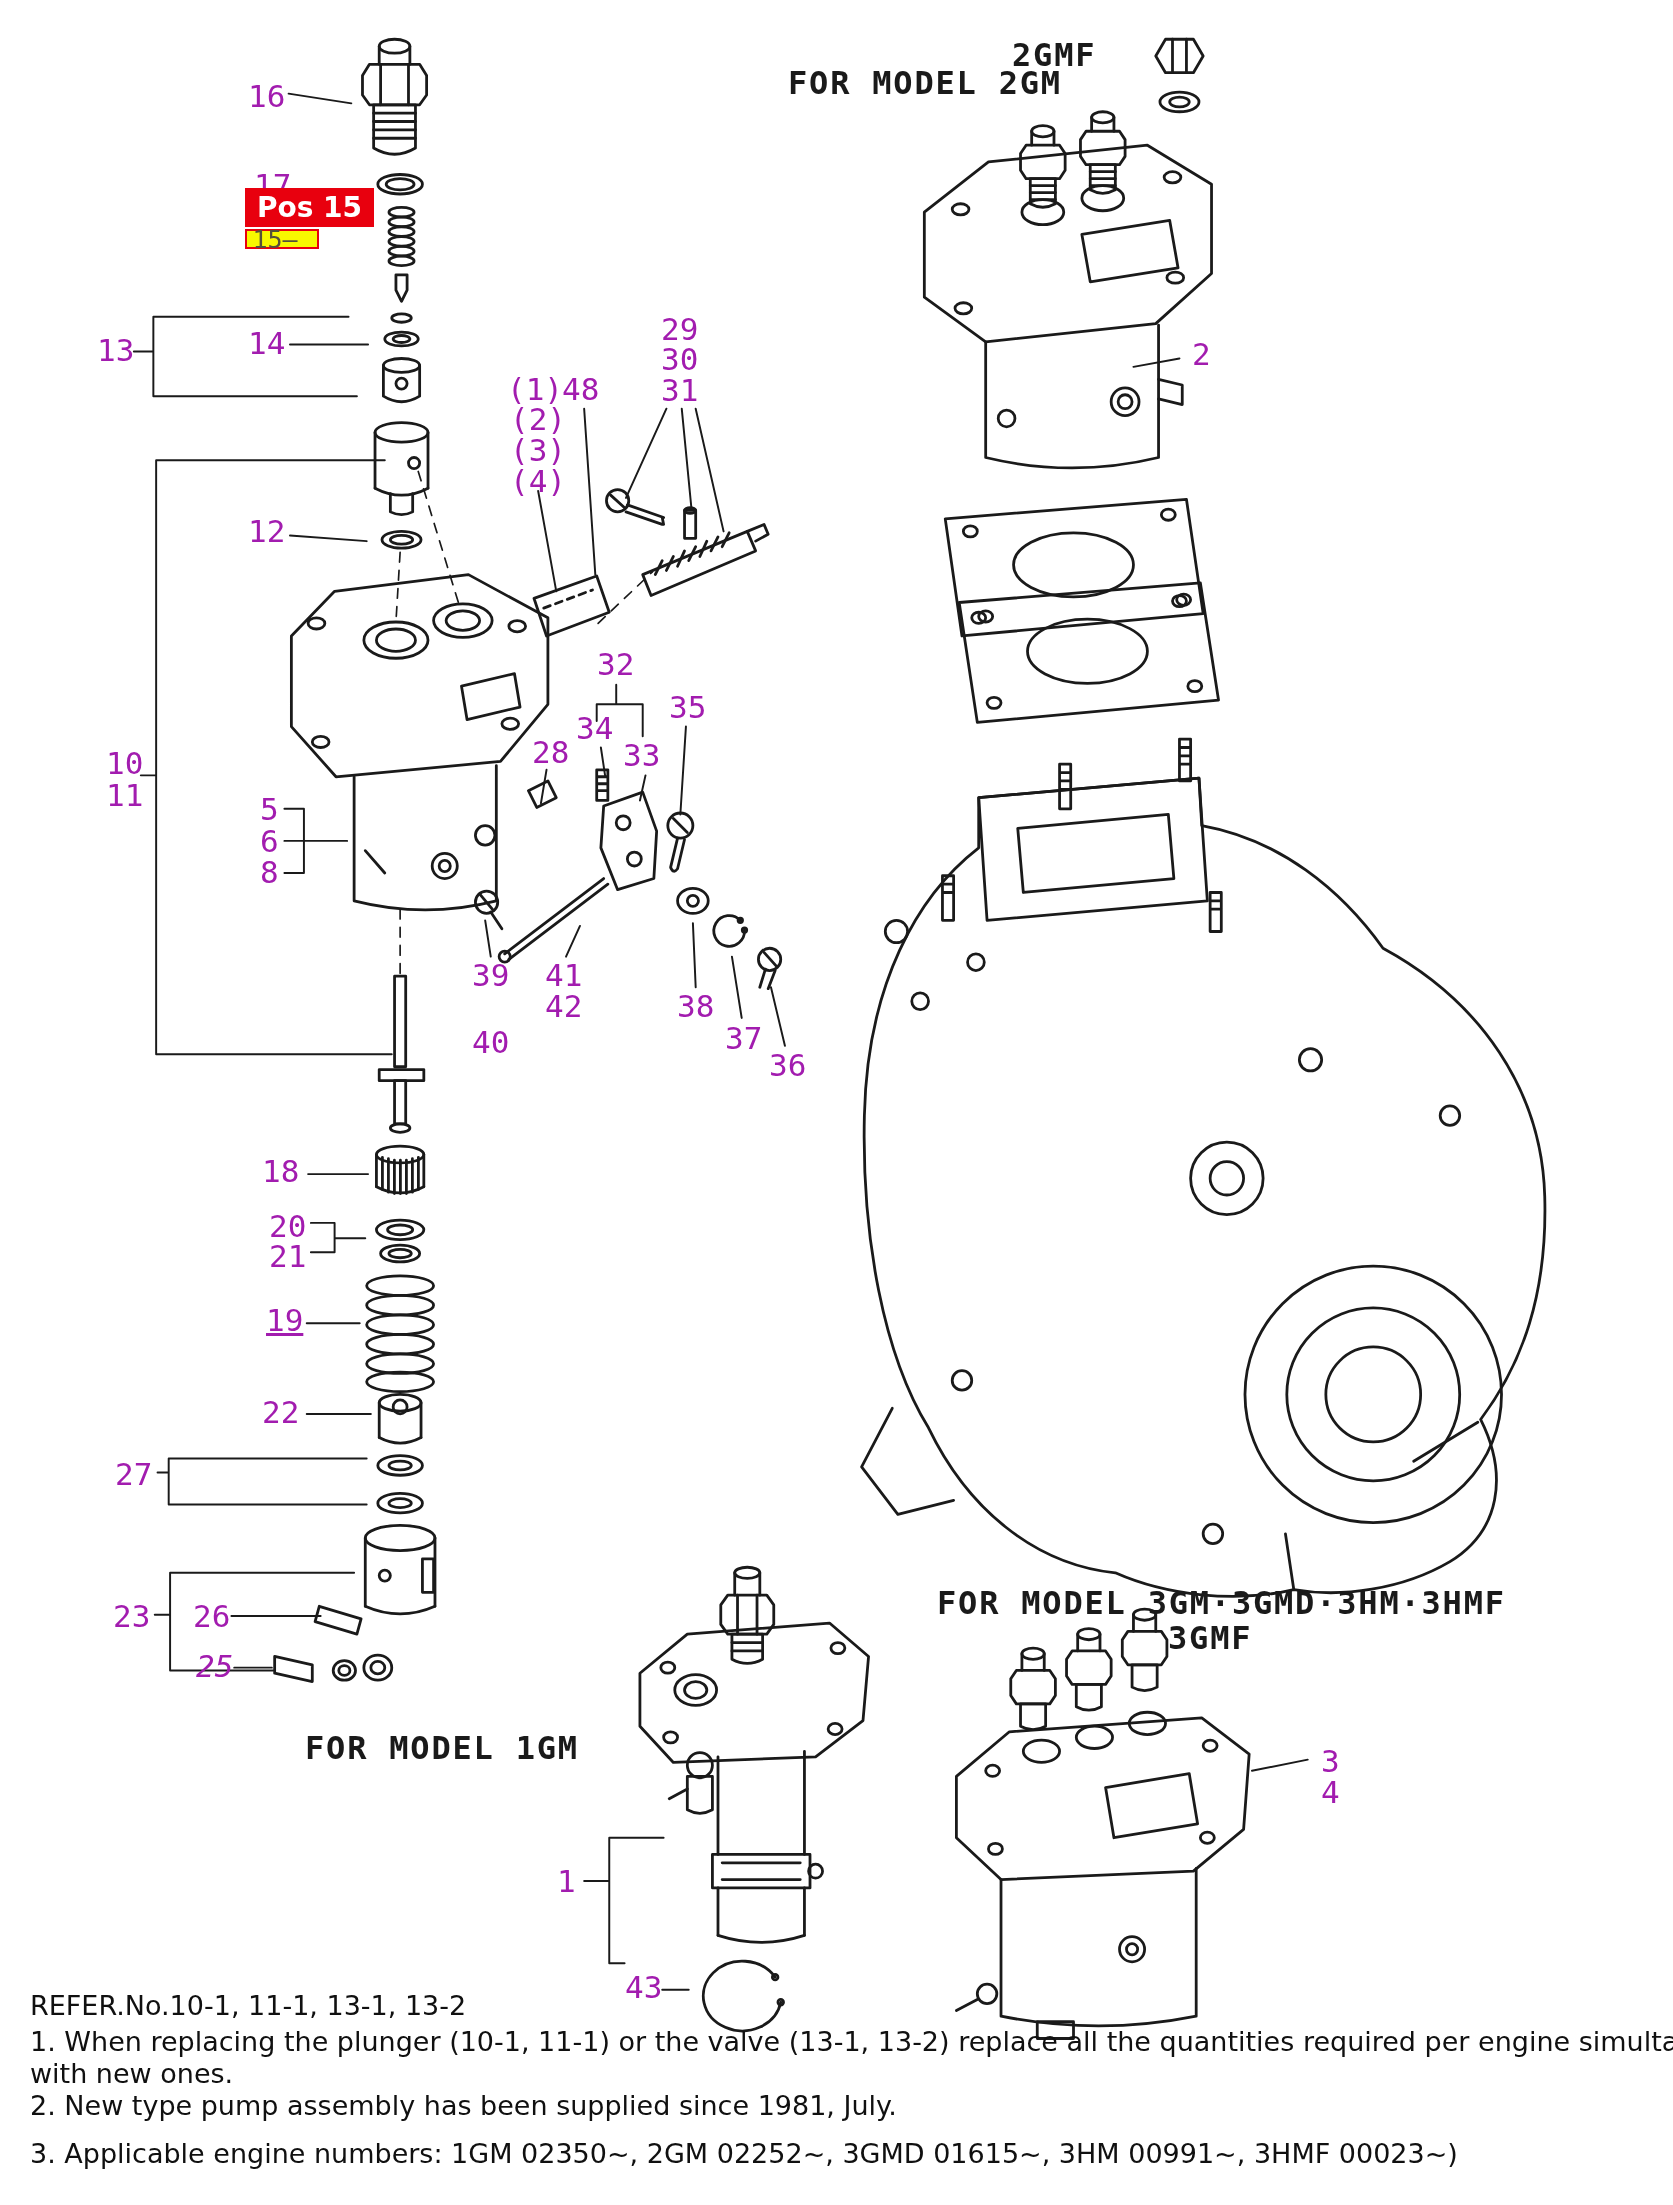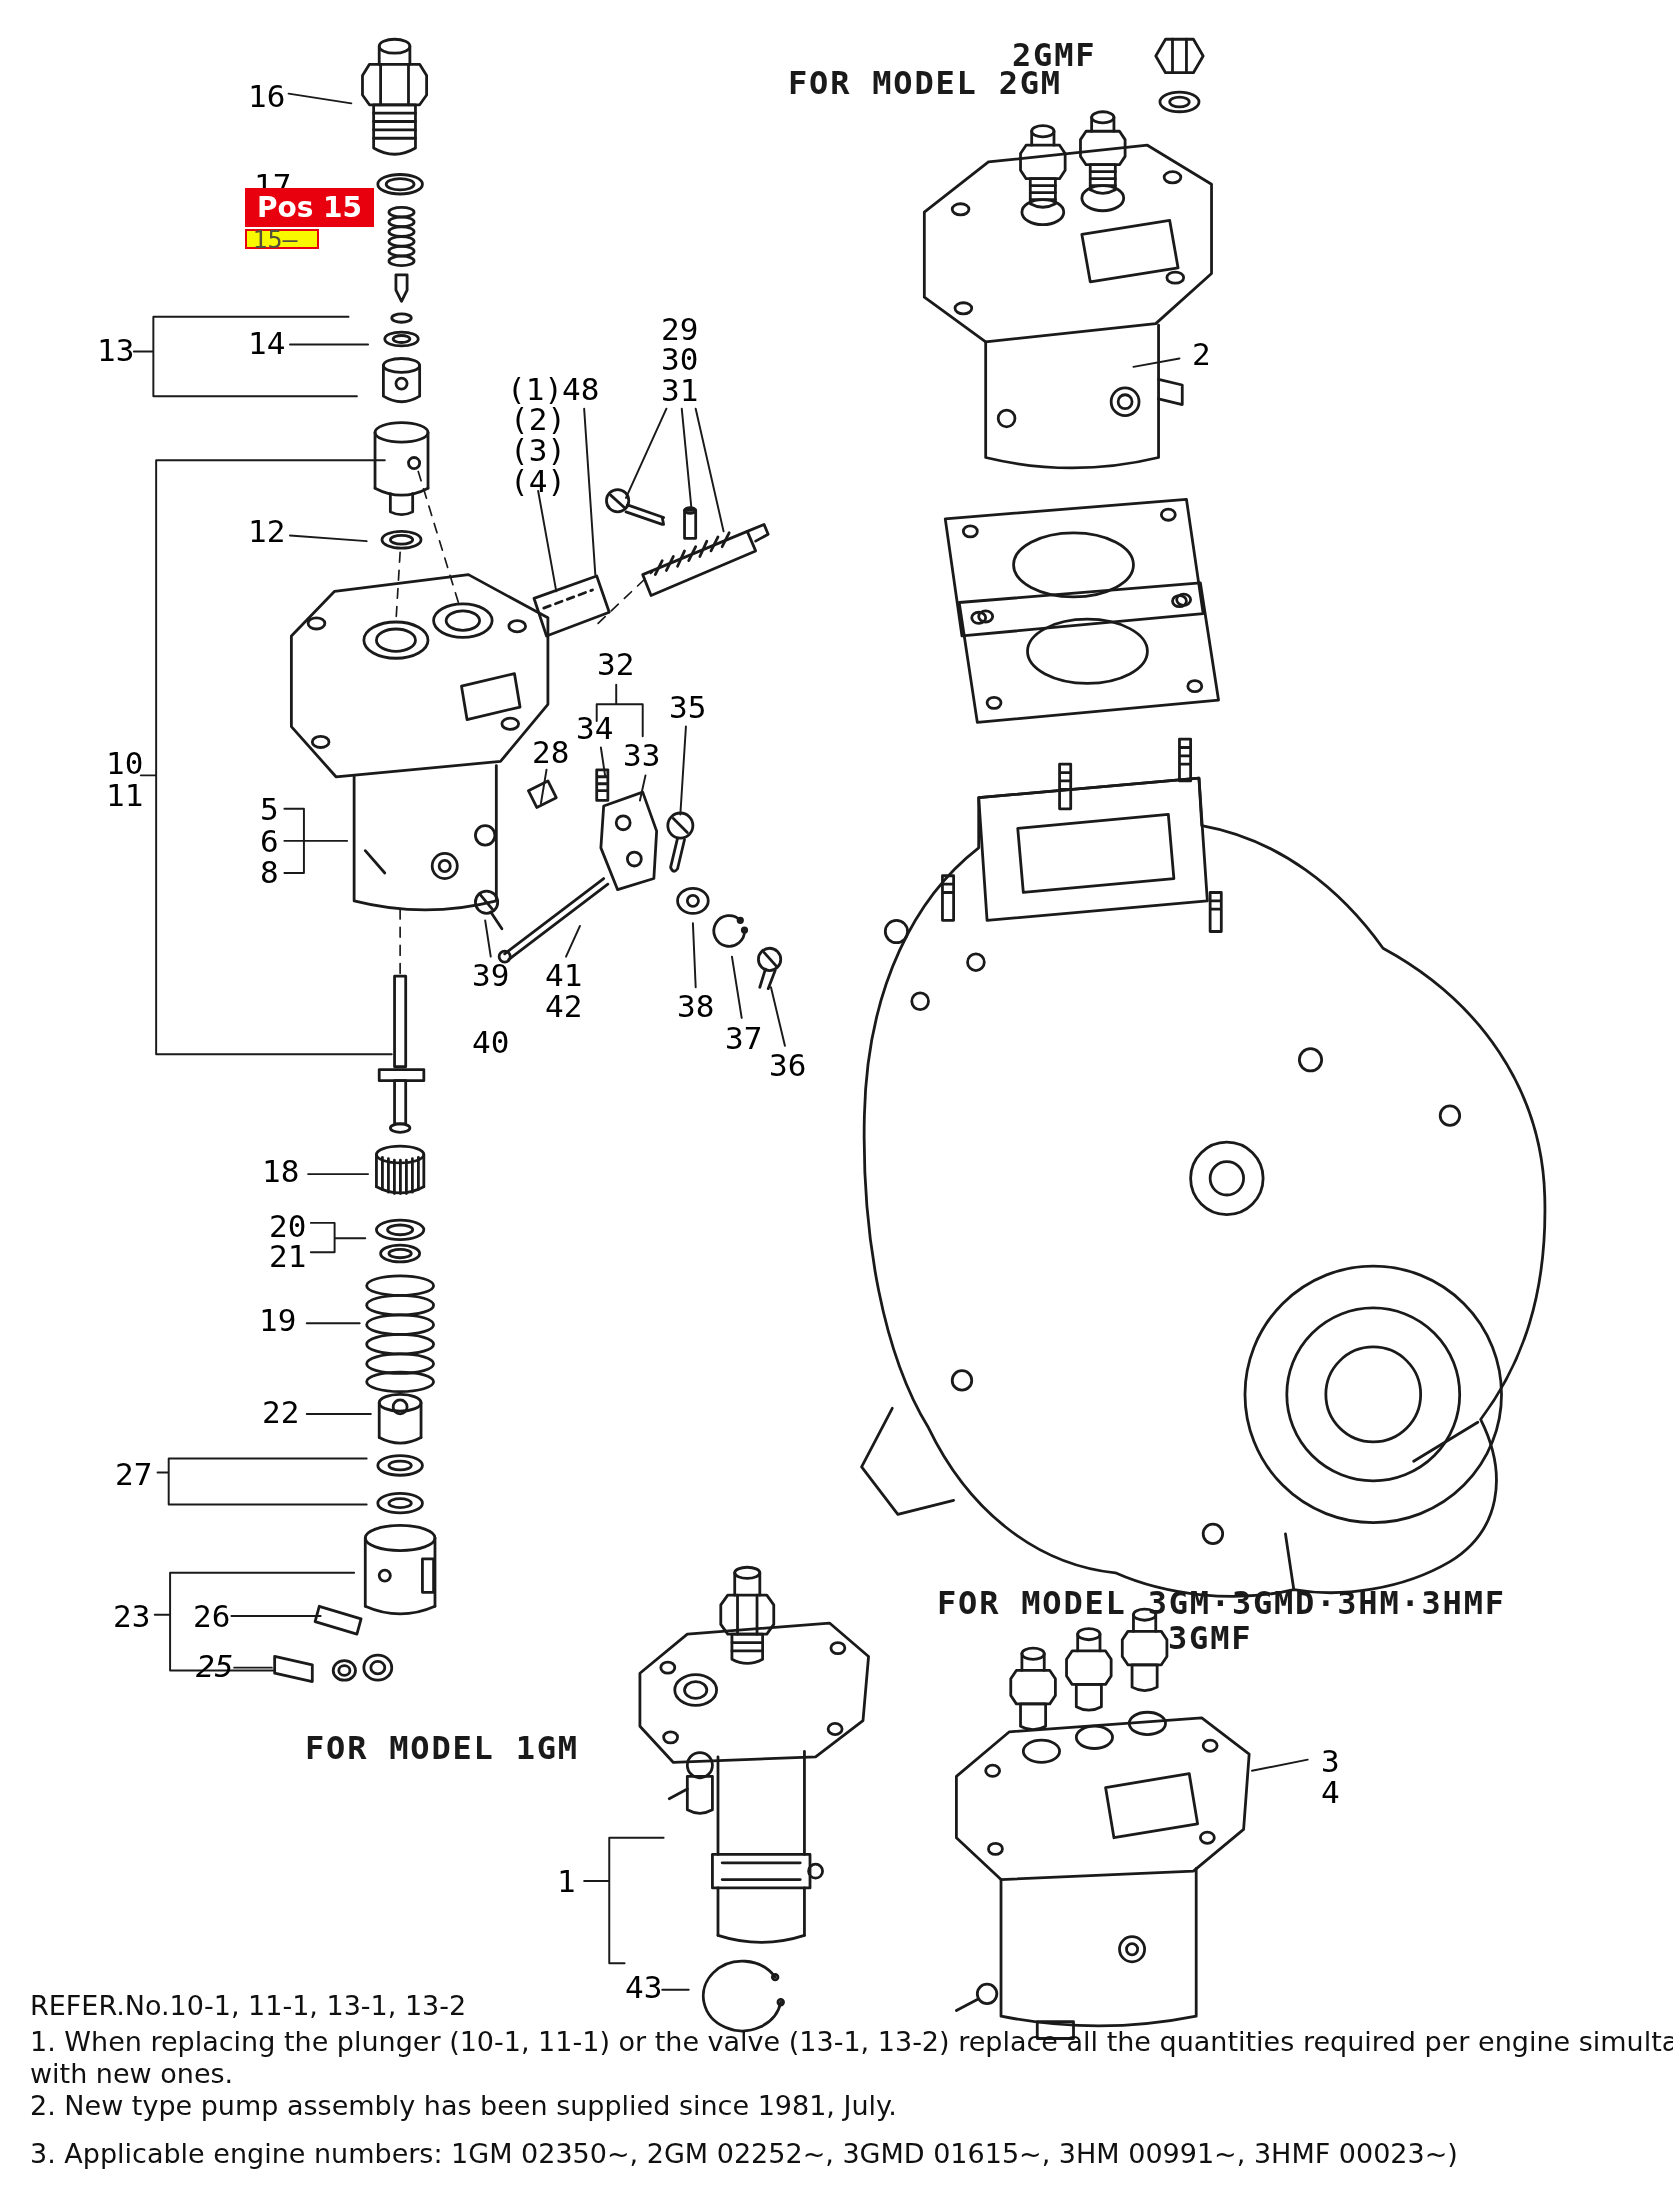--- a/index.html
+++ b/index.html
@@ -12,21 +12,21 @@
   #page { position:relative; width:1673px; height:2206px; background:#fff; overflow:hidden; }
   #drawing { position:absolute; left:0; top:0; z-index:1; }
   #drawing path, #drawing circle, #drawing ellipse, #drawing rect {
     fill:none; stroke:#1a1a1a; stroke-width:2; stroke-linecap:round; stroke-linejoin:round;
   }
   #drawing g.s1 path { stroke-width:1.4; }
   #drawing g.dash path { stroke-width:1.2; stroke-dasharray:7 6; }
   .callout {
     position:absolute; z-index:5;
     font-family:"DejaVu Sans Mono", monospace;
-    font-size:31px; line-height:1; white-space:nowrap; color:#000000;
+    font-size:31px; line-height:1; white-space:nowrap; color:#a21caf;
   }
   .model-label {
     position:absolute; z-index:5;
     font-family:"DejaVu Sans Mono", monospace;
     font-weight:bold; font-size:32px; letter-spacing:1.8px;
     line-height:1; white-space:nowrap; color:#1a1a1a;
   }
   .pos-badge {
     position:absolute; left:245px; top:188px; z-index:10;
     min-width:129px; height:39px; padding:0 9.2px;
@@ -423,21 +423,21 @@
       <div class="callout" style="left: 472px; top: 960px;">39</div>
       <div class="callout" style="left: 472px; top: 1027px;">40</div>
       <div class="callout" style="left: 545px; top: 960px;">41</div>
       <div class="callout" style="left: 545px; top: 991px;">42</div>
       <div class="callout" style="left: 677px; top: 991px;">38</div>
       <div class="callout" style="left: 725px; top: 1023px;">37</div>
       <div class="callout" style="left: 769px; top: 1050px;">36</div>
       <div class="callout" style="left: 262px; top: 1156px;">18</div>
       <div class="callout" style="left: 269px; top: 1211px;">20</div>
       <div class="callout" style="left: 269px; top: 1241px;">21</div>
-      <div class="callout" style="left: 259px; top: 1305px;">19</div>
+      <div class="callout" style="left: 266px; top: 1305px; text-decoration: underline;">19</div>
       <div class="callout" style="left: 262px; top: 1397px;">22</div>
       <div class="callout" style="left: 115px; top: 1459px;">27</div>
       <div class="callout" style="left: 113px; top: 1601px;">23</div>
       <div class="callout" style="left: 193px; top: 1601px;">26</div>
       <div class="callout" style="left: 196px; top: 1651px; font-style: italic;">25</div>
       <div class="callout" style="left: 557px; top: 1866px;">1</div>
       <div class="callout" style="left: 625px; top: 1972px;">43</div>
       <div class="callout" style="left: 1321px; top: 1746px;">3</div>
       <div class="callout" style="left: 1321px; top: 1777px;">4</div>
     </div>

